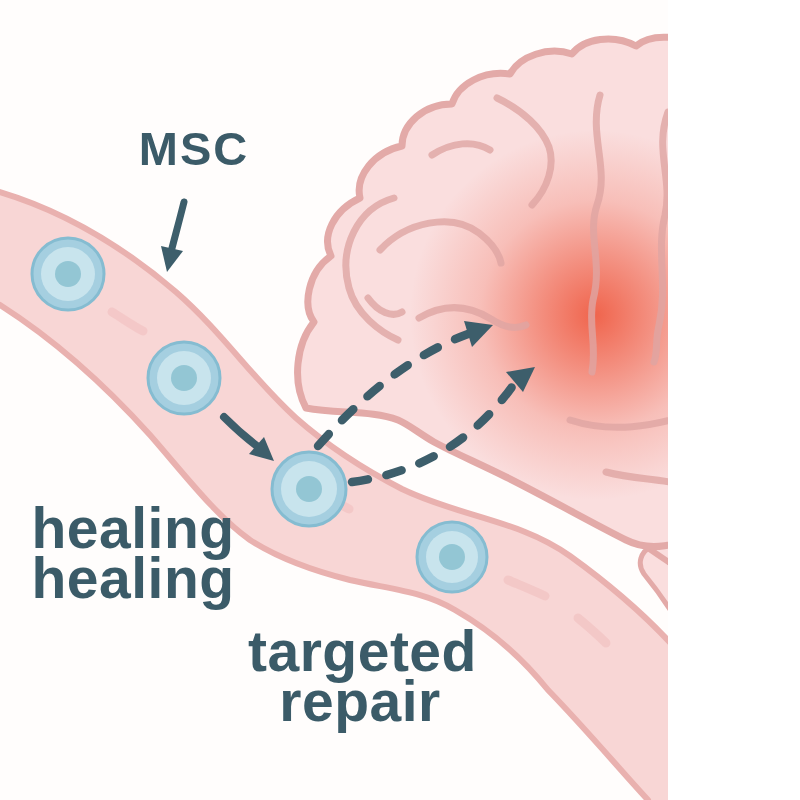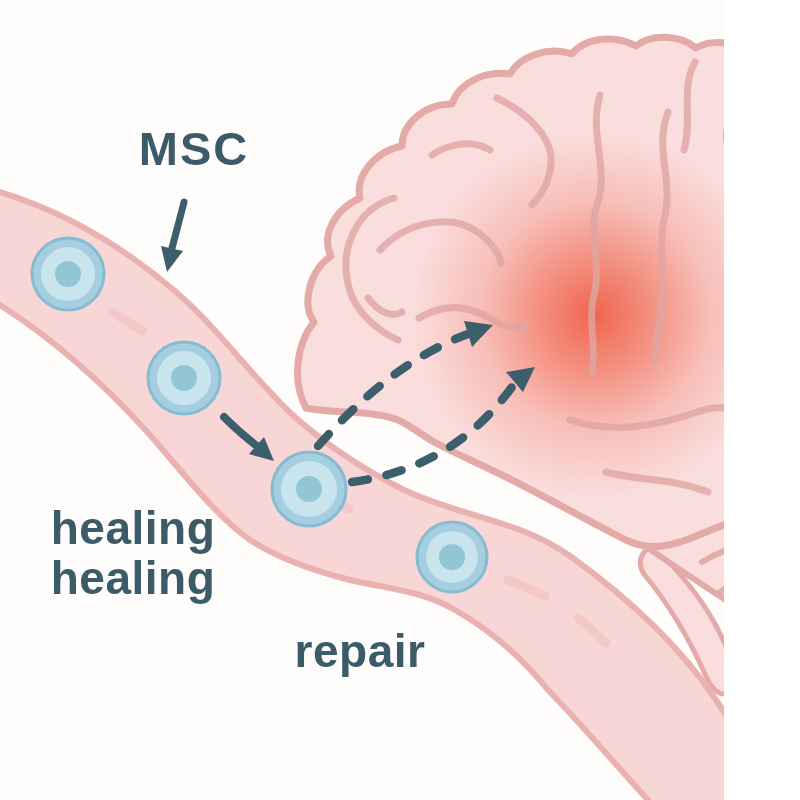--- a/index.html
+++ b/index.html
@@ -1,23 +1,23 @@
 <!DOCTYPE html>
 <html><head>
 <meta charset="utf-8">
 <style>
   html,body{margin:0;padding:0;background:#fff;}
   .stage{
-    position:relative;width:724px;height:800px;overflow:hidden;
+    position:relative;width:668px;height:800px;overflow:hidden;
     background:#e5e5e5;font-family:"Liberation Sans",sans-serif;
   }
   .stage svg{position:absolute;left:0;top:0;}
   .label{
     position:absolute;color:#3b5b68;font-weight:600;
-    text-align:center;line-height:50px;font-size:46px;
+    text-align:center;line-height:50px;font-size:57px;
     letter-spacing:0.5px;user-select:none;
   }
   .label-msc{left:108px;top:124px;width:172px;font-size:47px;letter-spacing:2px;}
   .label-healing{left:28px;top:503px;width:210px;}
   .label-targeted{left:248px;top:626px;width:224px;}
 </style>
 </head>
 <body>
 
 <div class="stage">
@@ -126,15 +126,16 @@
 </svg>
 
 <div class="label label-msc">MSC</div>
 
 <div class="label label-healing">
   <div>healing</div>
   <div>healing</div>
 </div>
 
 <div class="label label-targeted">
+  <div>targeted</div>
   <div>repair</div>
 </div>
 </div>
 
 </body></html>

